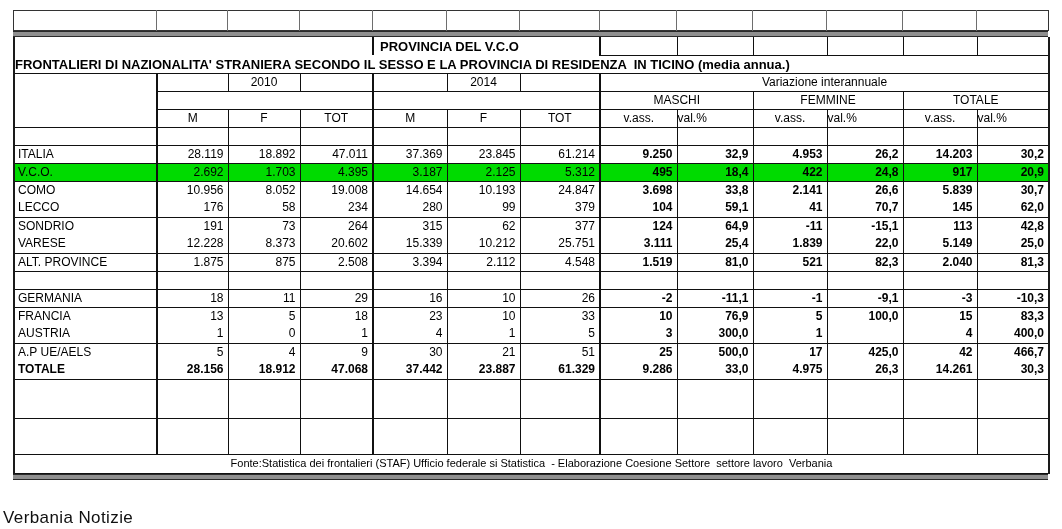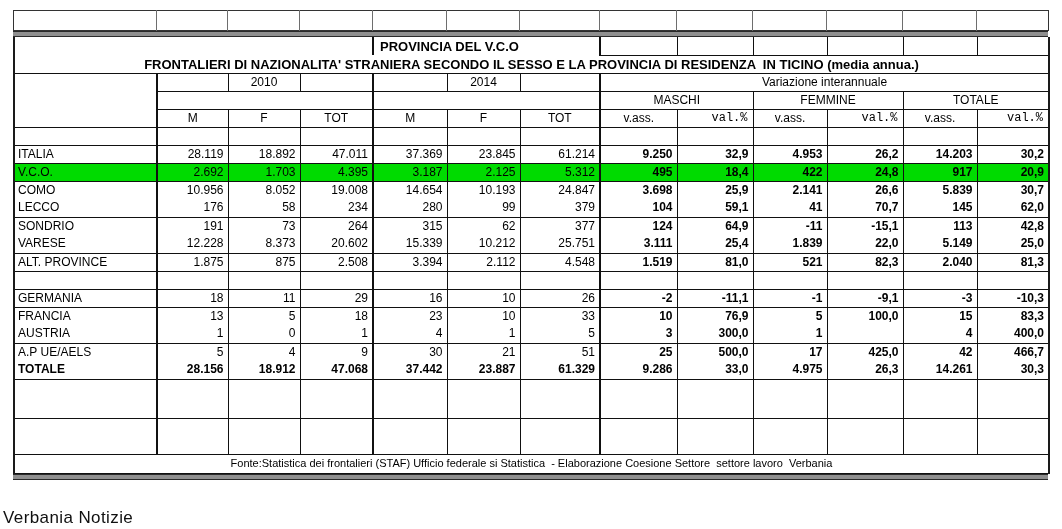--- a/index.html
+++ b/index.html
@@ -19,23 +19,23 @@
 
   
   .band{height:4px;background:#8f8f8f;border-top:1px solid #2a2a2a;border-bottom:1px solid #2a2a2a;}
 
   
   .main{border-left:2px solid #1a1a1a;border-right:2px solid #1a1a1a;}
   .b1{border-left:1px solid #111;}
   .b2{border-left:2px solid #111;}
   tr.rb td{border-bottom:1px solid #111;}
   .ctr{text-align:center;}
-  .rgt{text-align:right;padding-right:5px;font-family:Liberation Mono, monospace;}
+  .rgt{padding-right:5px;}
   .t1{font-weight:bold;font-size:13px;text-align:left;padding-left:6px;}
-  .t2{font-weight:bold;font-size:13px;text-align:center;white-space:pre;}
+  .t2{font-weight:bold;font-size:13px;text-align:left;white-space:pre;}
   .hb{border-bottom:1px solid #111;}
   .lblh{border-right:2px solid #111;border-bottom:1px solid #111;}
   .lbl{text-align:left;padding-left:3px;border-right:2px solid #111;}
   .num{text-align:right;padding-right:4px;}
   .vb{font-weight:bold;}
   tr.bold td{font-weight:bold;}
   .foot{font-size:11px;text-align:center;border-bottom:1px solid #111;white-space:pre;}
 
   .credit{position:absolute;left:3px;top:508px;font-size:17px;letter-spacing:.4px;color:#101010;}
 </style>
@@ -197,21 +197,21 @@
         </tr>
         <tr style="height: 18px;">
           <td class="lbl">COMO</td>
           <td class="num b2">10.956</td>
           <td class="num b1">8.052</td>
           <td class="num b1">19.008</td>
           <td class="num b2">14.654</td>
           <td class="num b1">10.193</td>
           <td class="num b1">24.847</td>
           <td class="num b2 vb">3.698</td>
-          <td class="num b1 vb">25,9</td>
+          <td class="num b1 vb">33,8</td>
           <td class="num b1 vb">2.141</td>
           <td class="num b1 vb">26,6</td>
           <td class="num b1 vb">5.839</td>
           <td class="num b1 vb">30,7</td>
         </tr>
         <tr class="rb" style="height: 18px;">
           <td class="lbl">LECCO</td>
           <td class="num b2">176</td>
           <td class="num b1">58</td>
           <td class="num b1">234</td>

